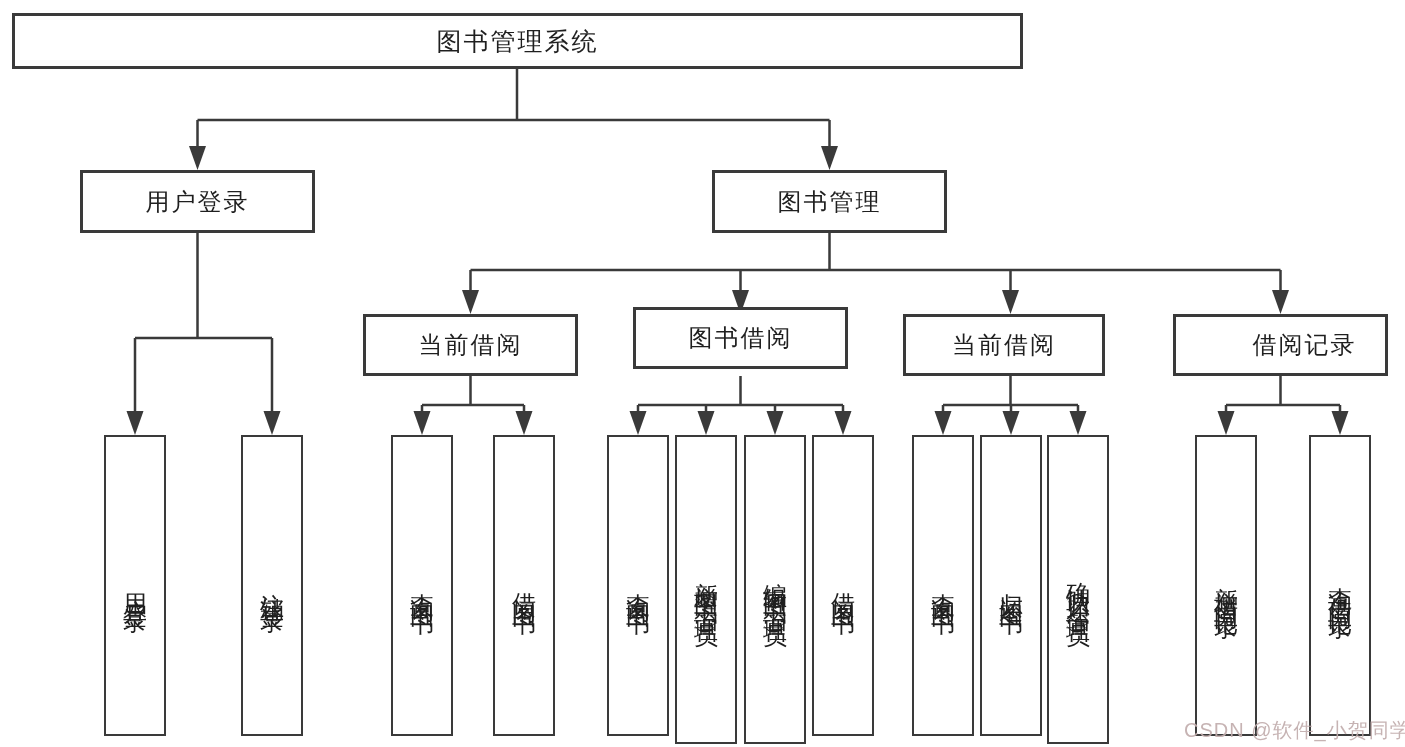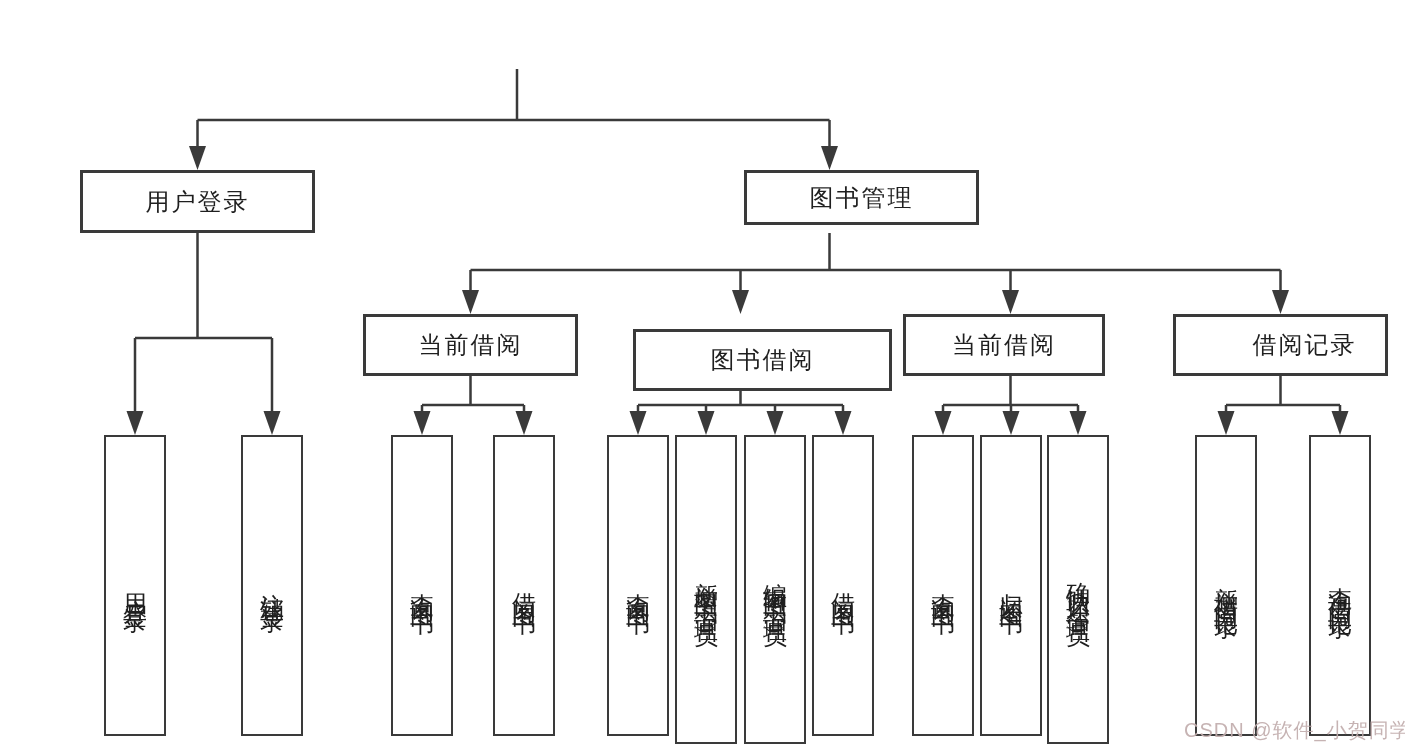--- a/index.html
+++ b/index.html
@@ -90,26 +90,27 @@
 
       <polygon points="934.5,411 951.5,411 943,435"></polygon>
       <polygon points="1002.5,411 1019.5,411 1011,435"></polygon>
       <polygon points="1069.5,411 1086.5,411 1078,435"></polygon>
 
       <polygon points="1217.5,411 1234.5,411 1226,435"></polygon>
       <polygon points="1331.5,411 1348.5,411 1340,435"></polygon>
     </g>
   </svg>
 
+  <div class="node h-node root-node" style="left:12px;top:13px;width:1011px;height:56px;">图书管理系统</div>
 
   <div class="node h-node" style="left:80px;top:170px;width:235px;height:63px;">用户登录</div>
-  <div class="node h-node" style="left:712px;top:170px;width:235px;height:55px;margin-left:32px;">图书管理</div>
+  <div class="node h-node" style="left:712px;top:170px;width:235px;height:63px;">图书管理</div>
 
   <div class="node h-node" style="left:363px;top:314px;width:215px;height:62px;">当前借阅</div>
-  <div class="node h-node" style="left:633px;top:329px;width:259px;height:62px;">图书借阅</div>
+  <div class="node h-node" style="left:633px;top:307px;width:215px;height:62px;">图书借阅</div>
   <div class="node h-node" style="left:903px;top:314px;width:202px;height:62px;">当前借阅</div>
   <div class="node h-node" style="left:1173px;top:314px;width:215px;height:62px;padding-left:48px;">借阅记录</div>
 
   <div class="node leaf" style="left:104px;top:435px;width:62px;height:301px;">
     <span>用户登录</span>
   </div>
   <div class="node leaf" style="left:241px;top:435px;width:62px;height:301px;">
     <span>注销登录</span>
   </div>
 

